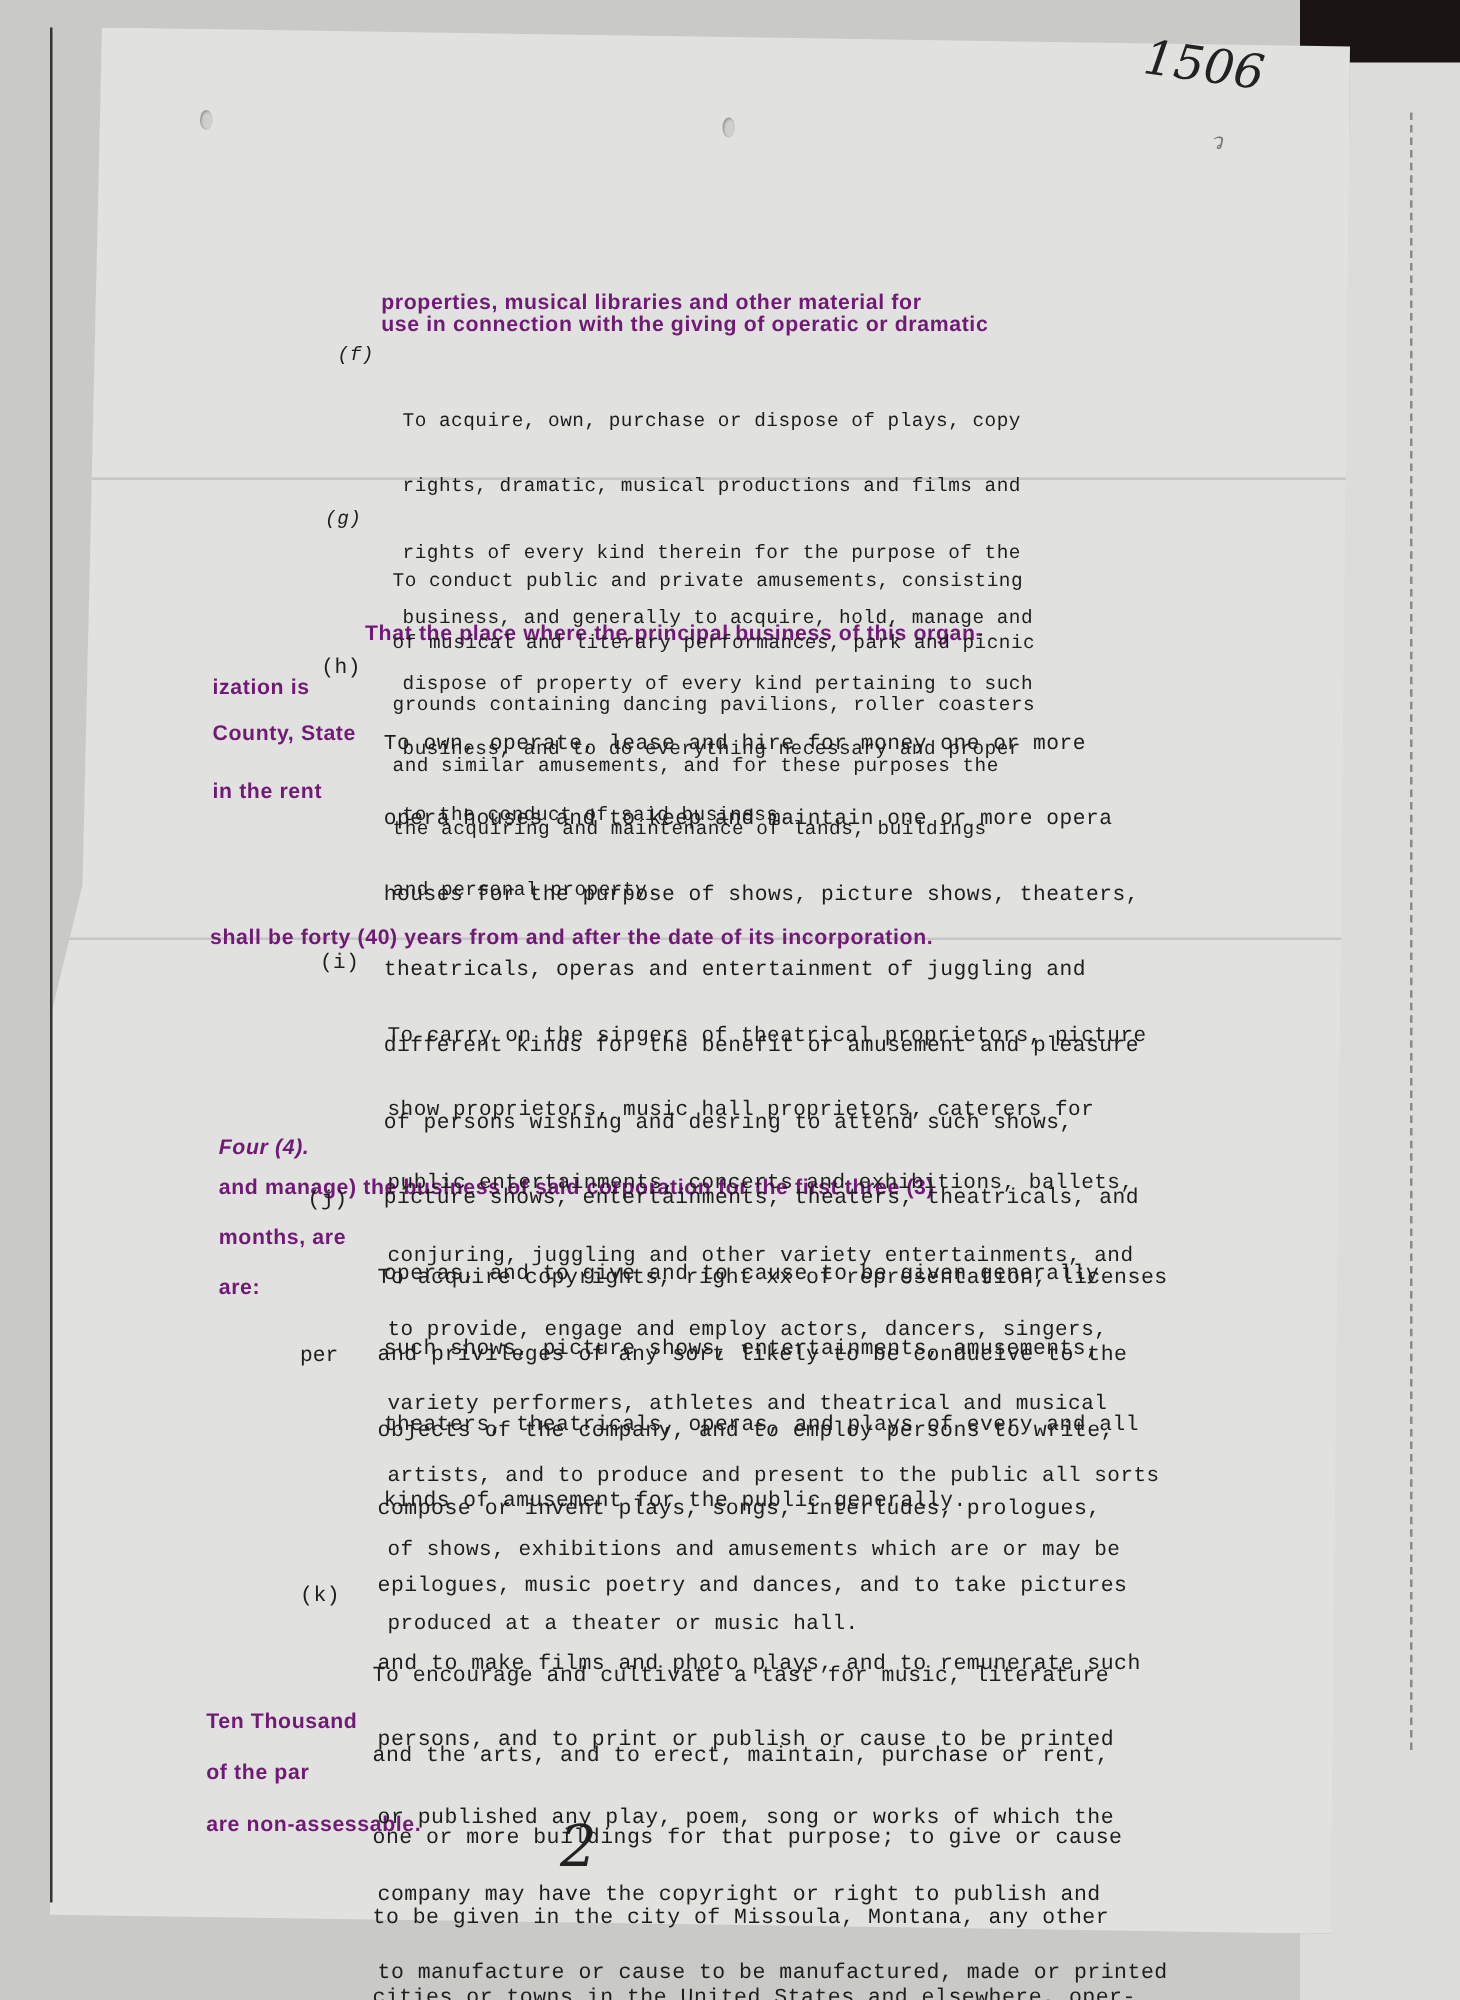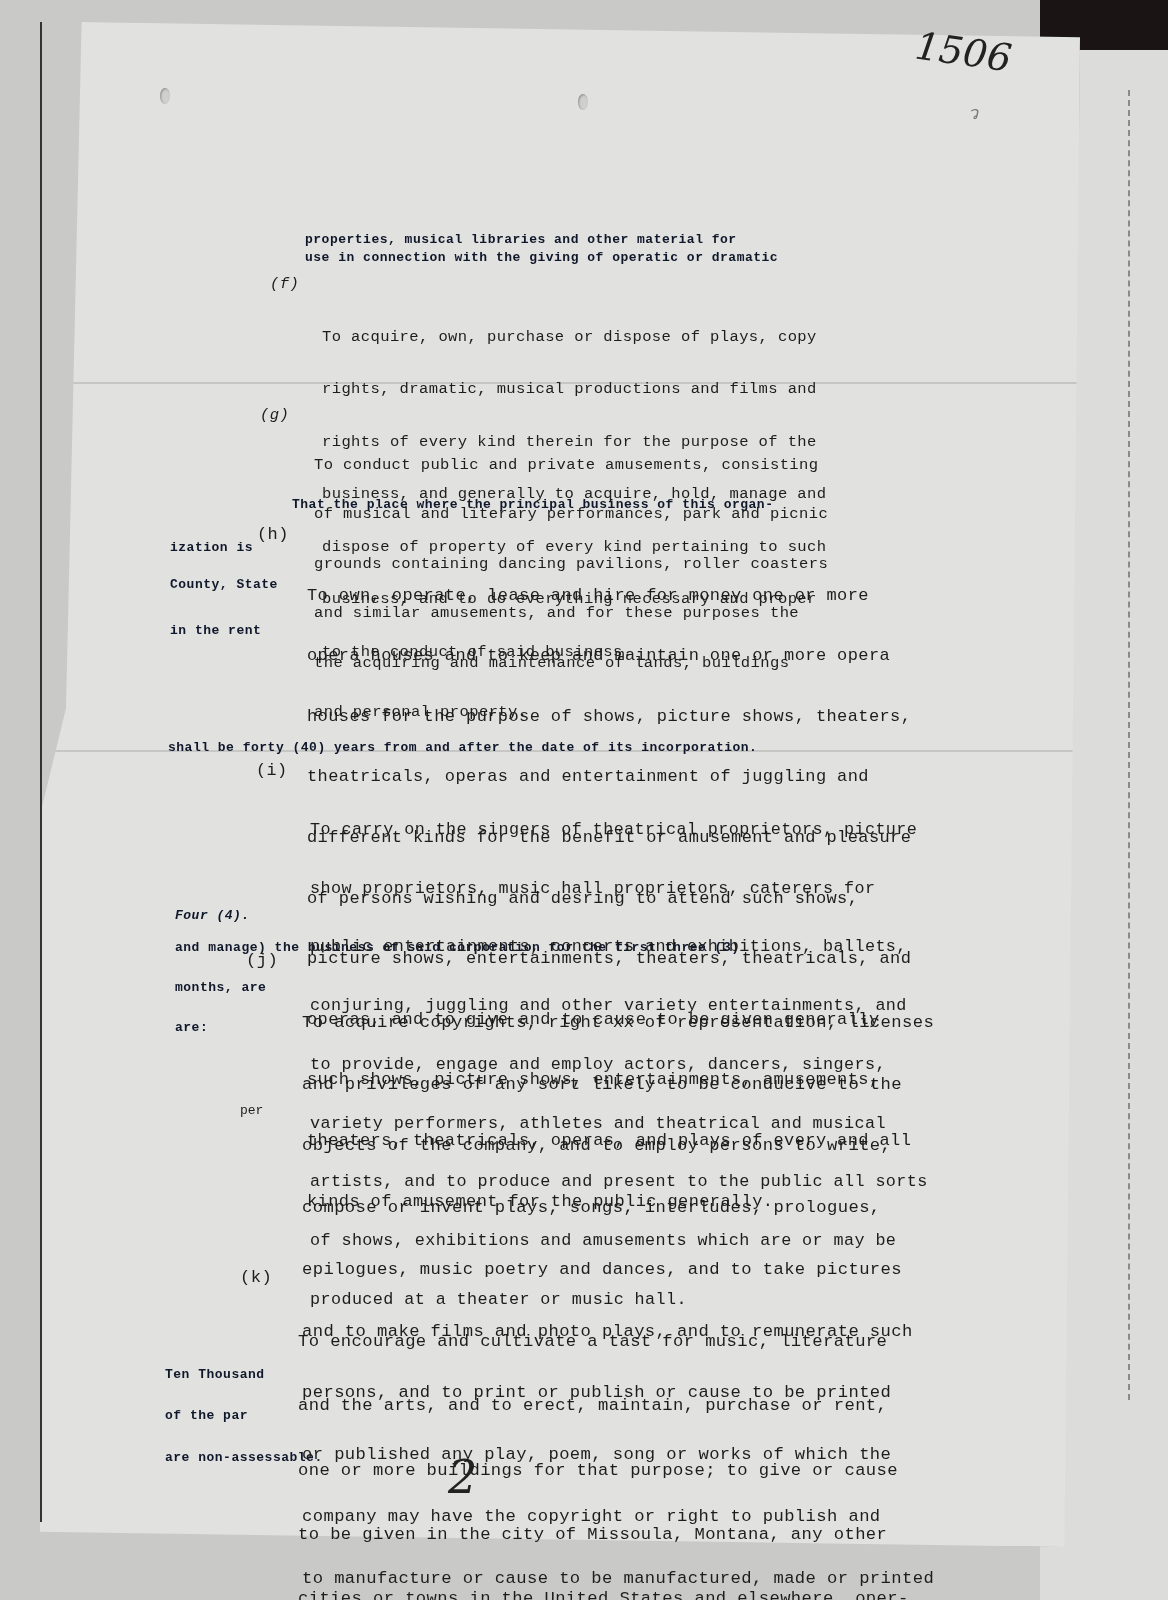--- a/index.html
+++ b/index.html
@@ -27,30 +27,30 @@
     position:absolute; left:40px; top:22px; width:2px; height:1500px; background:#333;
   }
   .crease {
     position:absolute; left:0; right:0; height:2px; background:rgba(120,120,120,0.25);
   }
   .hand {
     position:absolute; font-family:"DejaVu Serif", serif; font-style:italic;
     color:#222; 
   }
   .ghost {
-    position:absolute; color:#0f172a; font-size:13px; white-space:nowrap;
-    font-family:Liberation Mono, monospace; font-weight:bold; letter-spacing:0.5px;
+    position:absolute; color:#701a75; font-size:17px; white-space:nowrap;
+    font-family:Liberation Sans, sans-serif; font-weight:bold; letter-spacing:0.5px;
   }
   .clause {
     position:absolute; color:#1d1d1d; font-size:17.5px; line-height:20.5px;
     white-space:pre; letter-spacing:0.4px;
   }
   .clause .label { position:absolute; left:-50px; top:0; font-style:normal; }
   .clause .line { display:block; }
-  .margin-note { position:absolute; color:#1d1d1d; font-size:13px;margin-top:27px; }
+  .margin-note { position:absolute; color:#1d1d1d; font-size:17px; }
   .punch { position:absolute; width:10px; height:16px; border-radius:50%; background:#cfcfcd; box-shadow: inset 1px 1px 2px rgba(0,0,0,0.3); }
 </style>
 </head>
 <body>
 
 <div class="bg-dark"></div>
 <div class="underlay">
   <div class="dash" style="left:18px;"></div>
   <div class="dash" style="left:88px;"></div>
 </div>

